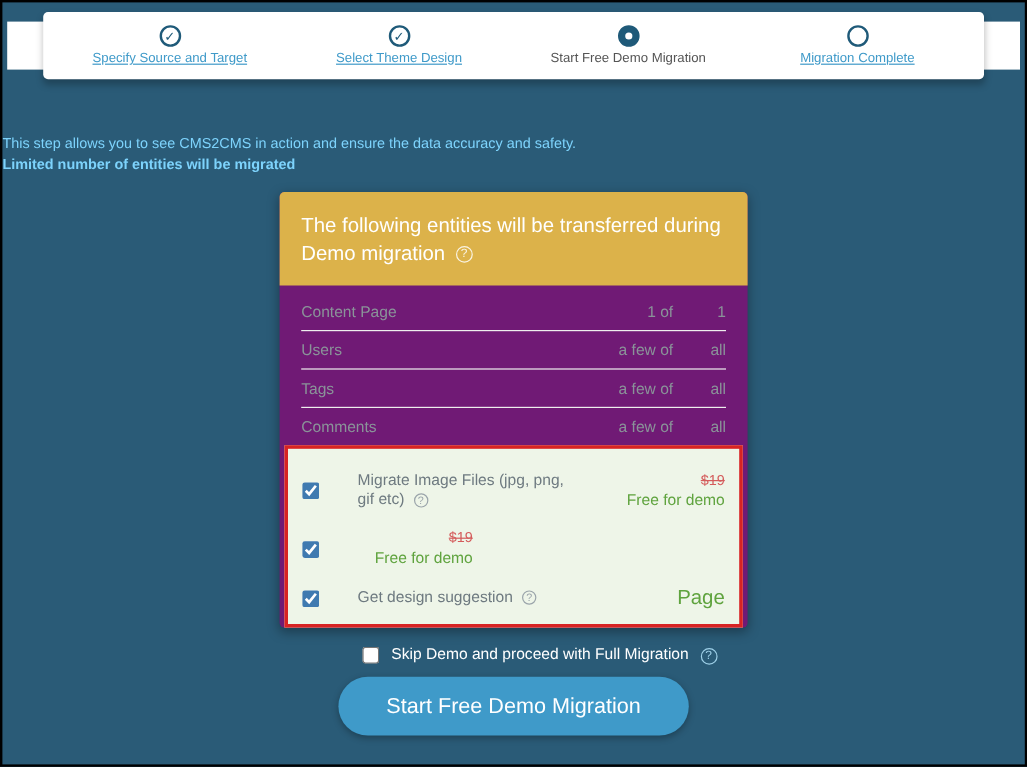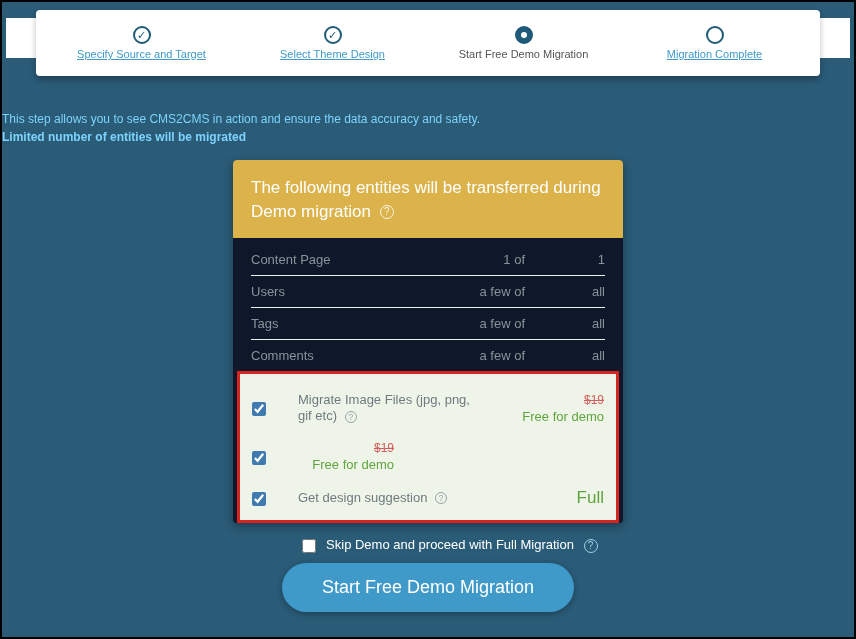--- a/index.html
+++ b/index.html
@@ -39,21 +39,21 @@
   .ribbon-right::after {
     content:'';
     position:absolute; left:-1px; top:0;
     border-top:20px solid transparent;
     border-bottom:20px solid transparent;
     border-left:20px solid #2a5b77;
   }
   .step-bar {
     position: absolute;
     left: 34px; right: 34px; top: 0;
-    height: 66px;
+    height: 56px;
     background: #fff;
     border-radius: 4px;
     display: flex;
     align-items: center;
     justify-content: space-around;
     padding: 0 10px;
     box-shadow: 0 4px 6px rgba(0,0,0,.25);
   }
   .step {
     flex:1;
@@ -85,21 +85,21 @@
     color:#7dd3fc;
     font-size:12px;
     margin: 36px 0 8px 0;
     line-height:1.5;
   }
   .intro .bold { font-weight:bold; }
 
   .panel {
     width: 390px;
     margin: 14px auto 0 auto;
-    background:#0f172a;
+    background:#701a75;
     border-radius:4px;
     box-shadow:0 3px 10px rgba(0,0,0,.35);
   }
   .panel-head {
     background:#dcb24a;
     color:#fff;
     padding:16px 18px 14px 18px;
     font-size:17px;
     font-weight:400;
     border-top-left-radius:4px; border-top-right-radius:4px;
@@ -122,21 +122,20 @@
 
   .entities {
     padding:6px 18px 0 18px;
     color:#8a9399;
     font-size:13px;
   }
   .entity-row {
     display:flex; align-items:center;
     padding:8px 0;
     border-bottom:1px solid #eee;
-    gap:36px;
   }
   .entity-row:last-child { border-bottom:none; }
   .ename { flex:1; }
   .ecount { width:70px; text-align:right; padding-right:4px;}
   .etotal { width:40px; text-align:right; }
 
   .opts {
     margin: 0 4px;
     background:#eef5e8;
     border:3px solid #d82323;
@@ -282,21 +281,21 @@
         <span class="green">Free for demo</span>
       </span>
     </div>
     <div class="opt">
       <input type="checkbox" checked="" style="">
       <span class="otext">
         <span>Get design suggestion</span>
         <span class="help-mini">?</span>
       </span>
       <span class="price-col">
-        <span class="green-big">Full</span>
+        <span class="green-big">Page</span>
       </span>
     </div>
   </div>
 
 </div>
 
 <div class="skip">
   <input type="checkbox" style="">
   <span>Skip Demo and proceed with Full Migration</span>
   <span class="help-blue">?</span>

